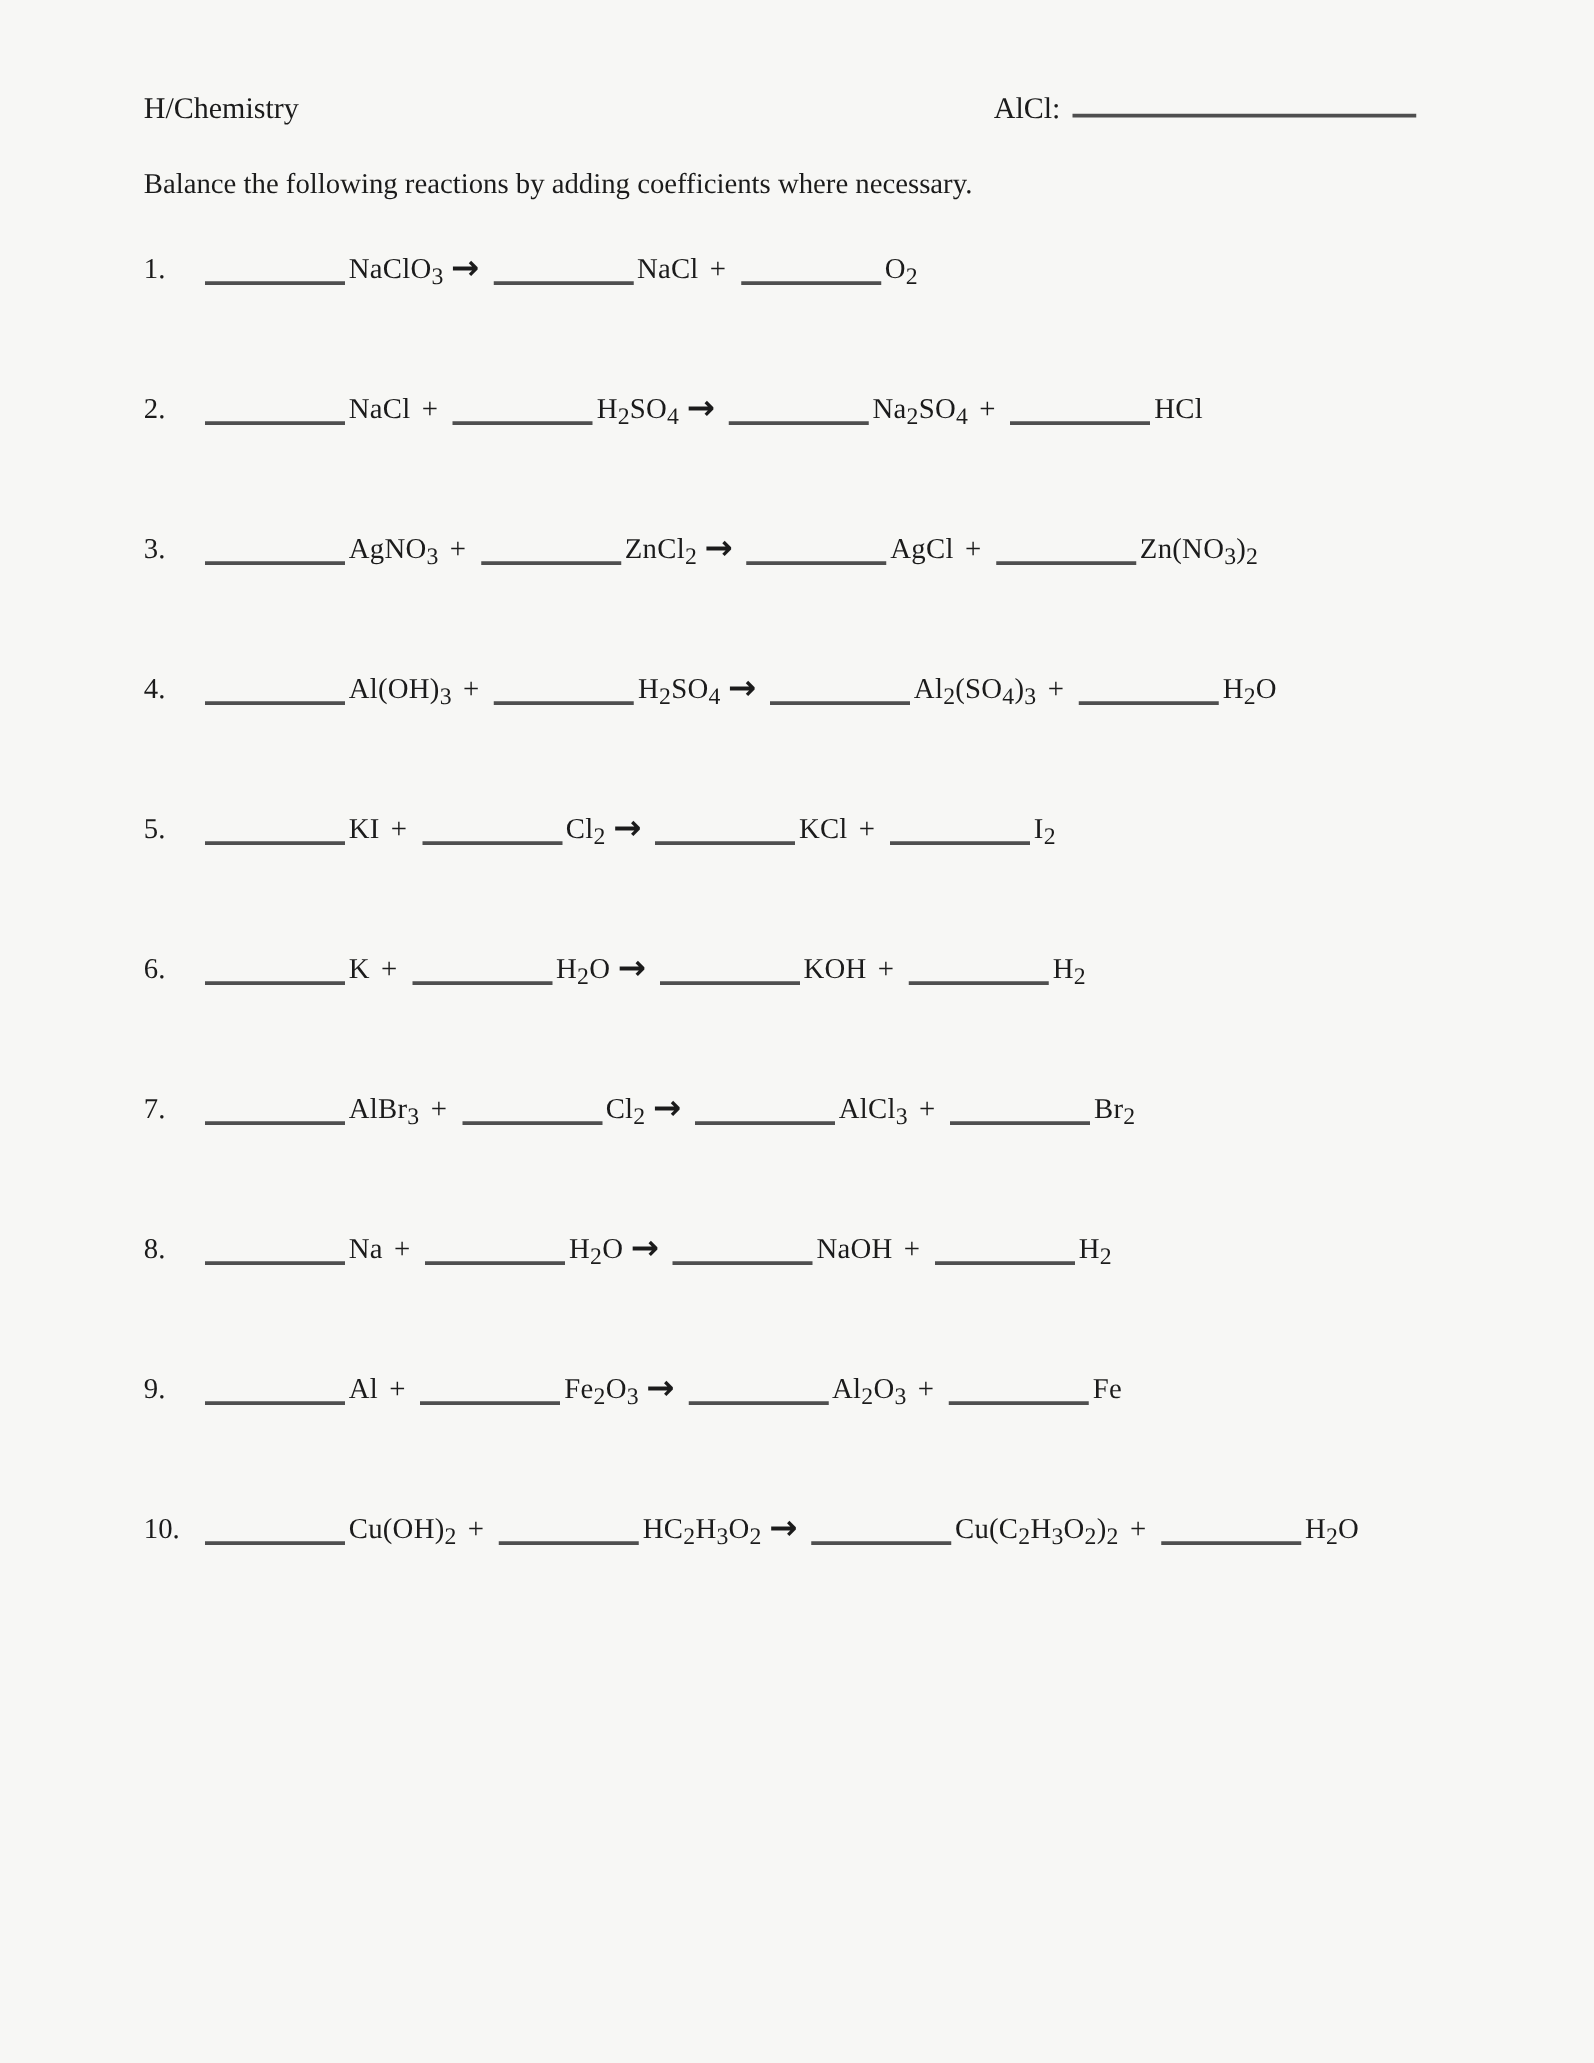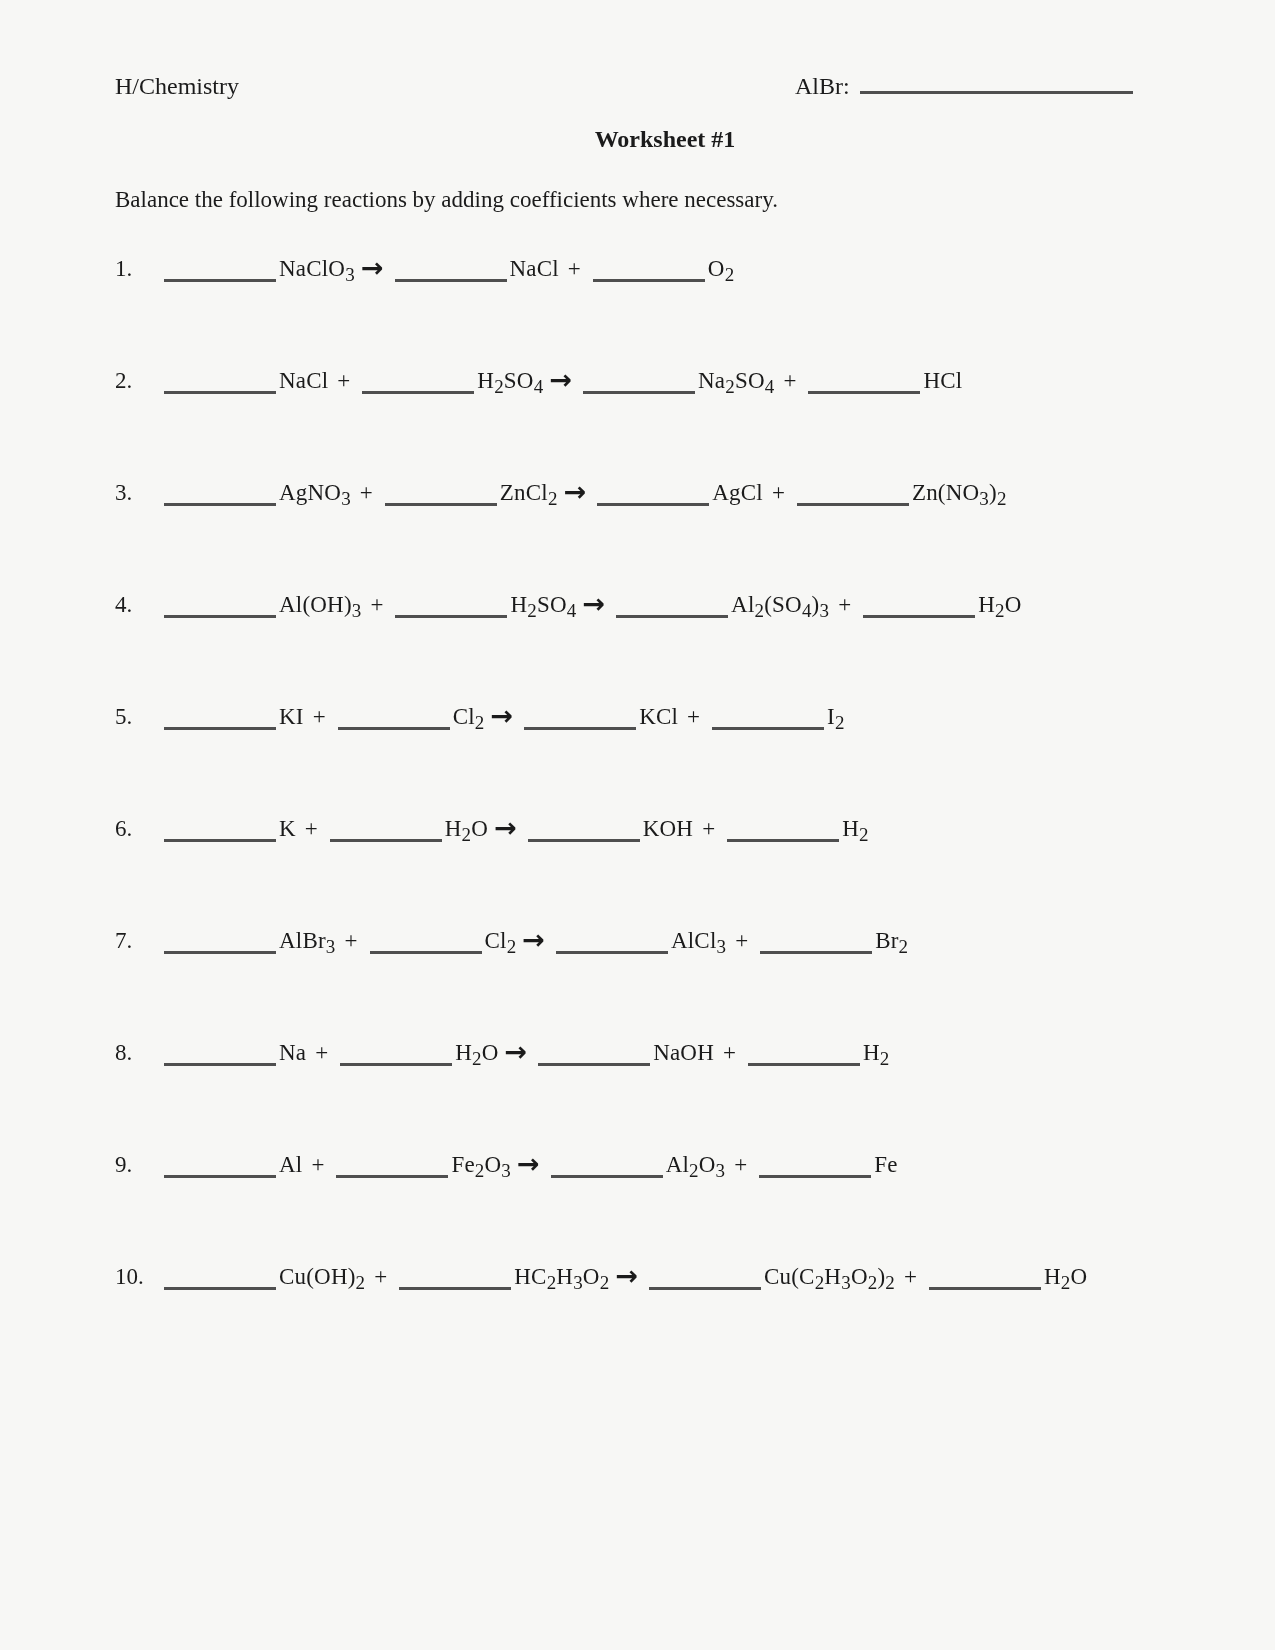--- a/index.html
+++ b/index.html
@@ -106,28 +106,27 @@
 </style>
 </head>
 <body>
 
 <div class="page">
 
   <div class="header">
     <div class="course">H/Chemistry</div>
     <div class="header-right">
       <div class="name-row">
-        <span class="name-label">AlBr:</span>
+        <span class="name-label">AlCl:</span>
         <span class="name-underline"></span>
       </div>
     </div>
   </div>
 
   <div class="title-block">
-    <div>Worksheet #1</div>
   </div>
 
   <div class="instructions">Balance the following reactions by adding coefficients where necessary.</div>
 
   <div class="equations">
       <div class="eq-row"><span class="eq-num">1.</span><span class="blank"></span><span class="formula">NaClO<sub>3</sub></span><span class="op arrow">→</span><span class="blank"></span><span class="formula">NaCl</span><span class="op plus">+</span><span class="blank"></span><span class="formula">O<sub>2</sub></span></div>
       <div class="eq-row"><span class="eq-num">2.</span><span class="blank"></span><span class="formula">NaCl</span><span class="op plus">+</span><span class="blank"></span><span class="formula">H<sub>2</sub>SO<sub>4</sub></span><span class="op arrow">→</span><span class="blank"></span><span class="formula">Na<sub>2</sub>SO<sub>4</sub></span><span class="op plus">+</span><span class="blank"></span><span class="formula">HCl</span></div>
       <div class="eq-row"><span class="eq-num">3.</span><span class="blank"></span><span class="formula">AgNO<sub>3</sub></span><span class="op plus">+</span><span class="blank"></span><span class="formula">ZnCl<sub>2</sub></span><span class="op arrow">→</span><span class="blank"></span><span class="formula">AgCl</span><span class="op plus">+</span><span class="blank"></span><span class="formula">Zn(NO<sub>3</sub>)<sub>2</sub></span></div>
       <div class="eq-row"><span class="eq-num">4.</span><span class="blank"></span><span class="formula">Al(OH)<sub>3</sub></span><span class="op plus">+</span><span class="blank"></span><span class="formula">H<sub>2</sub>SO<sub>4</sub></span><span class="op arrow">→</span><span class="blank"></span><span class="formula">Al<sub>2</sub>(SO<sub>4</sub>)<sub>3</sub></span><span class="op plus">+</span><span class="blank"></span><span class="formula">H<sub>2</sub>O</span></div>
       <div class="eq-row"><span class="eq-num">5.</span><span class="blank"></span><span class="formula">KI</span><span class="op plus">+</span><span class="blank"></span><span class="formula">Cl<sub>2</sub></span><span class="op arrow">→</span><span class="blank"></span><span class="formula">KCl</span><span class="op plus">+</span><span class="blank"></span><span class="formula">I<sub>2</sub></span></div>

